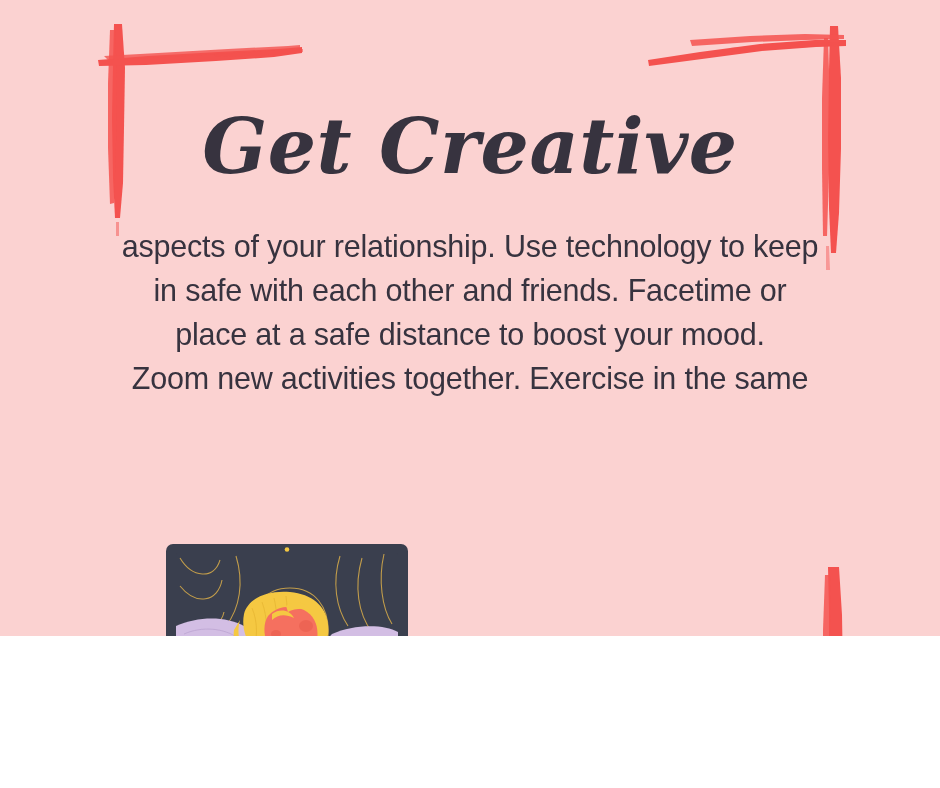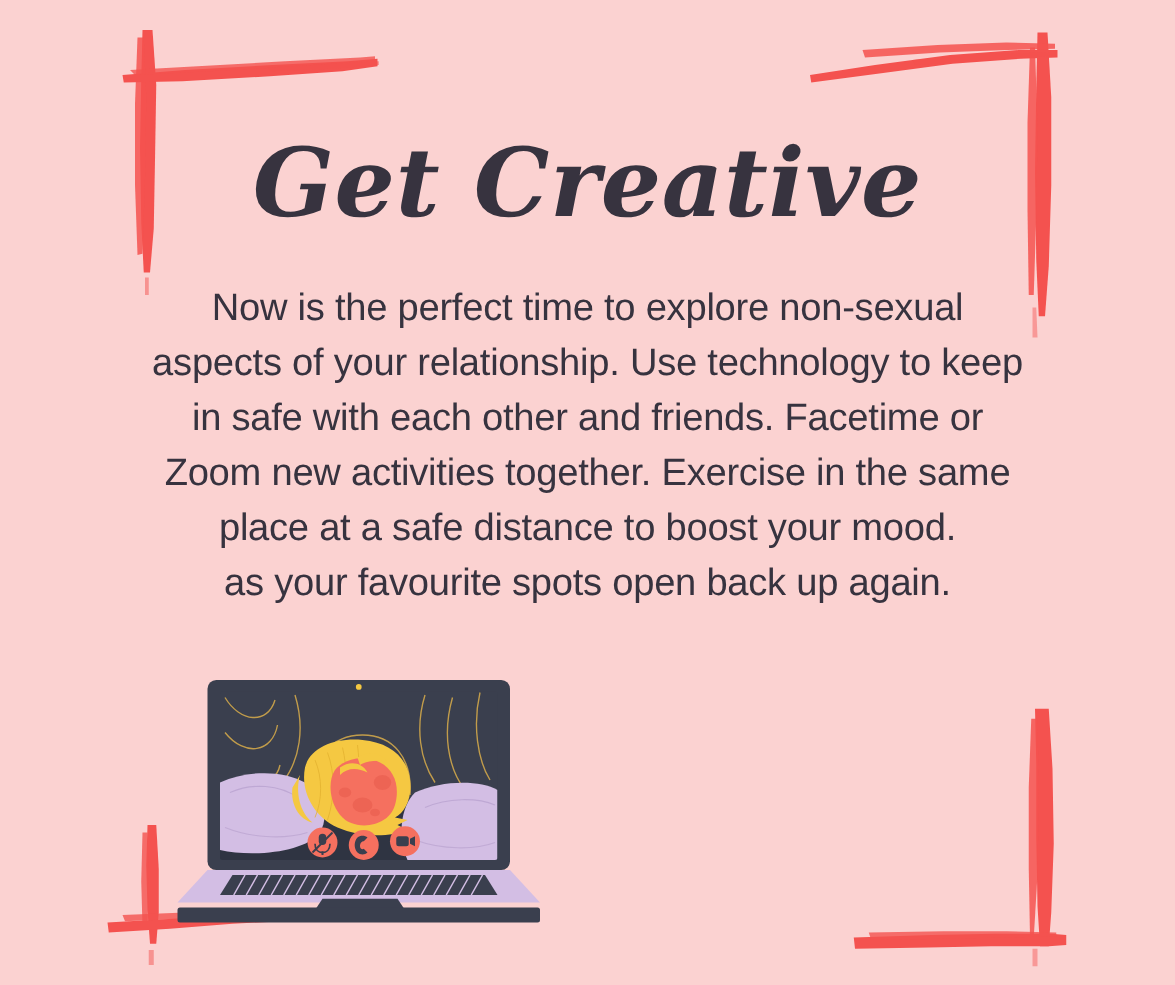--- a/index.html
+++ b/index.html
@@ -10,21 +10,21 @@
   body {
     width: 940px;
     height: 788px;
     overflow: hidden;
     font-family: "Liberation Sans", sans-serif;
   }
 
   #poster {
     position: relative;
     width: 940px;
-    height: 788px;
+    height: 636px;
     background: #FBD2D1;
     overflow: hidden;
   }
 
   
   .bracket {
     position: absolute;
     pointer-events: none;
   }
   #bracket-tl { left: 88px;  top: 8px;   width: 230px; height: 235px; }
@@ -127,26 +127,24 @@
         <path d="M171 214 L175 214 L175 228 L171 228 Z" opacity="0.45"></path>
         <path d="M28 205 L90 203 L140 202 L186 202 L198 203 L198 211 L184 212 L138 212 L88 213 L29 214 Z"></path>
         <path d="M40 201 L100 200 L150 200 L190 201 L190 204 L148 205 L98 206 L42 207 Z" opacity="0.8"></path>
       </g>
     </svg>
   </div>
 
   <div id="title">Get Creative</div>
 
   <div id="body-copy">
-    <span class="line">Now is the perfect time to explore non-sexual</span>
     <span class="line">aspects of your relationship. Use technology to keep</span>
     <span class="line">in safe with each other and friends. Facetime or</span>
+    <span class="line">place at a safe distance to boost your mood.</span>
     <span class="line">Zoom new activities together. Exercise in the same</span>
-    <span class="line">place at a safe distance to boost your mood.</span>
-    <span class="line">as your favourite spots open back up again.</span>
   </div>
 
   <div id="laptop">
     <svg viewBox="0 0 300 212" xmlns="http://www.w3.org/2000/svg">
 
       <defs>
         <clipPath id="screenClip">
           <rect x="36" y="23" width="222" height="135" rx="2"></rect>
         </clipPath>
         <clipPath id="lidClip">

